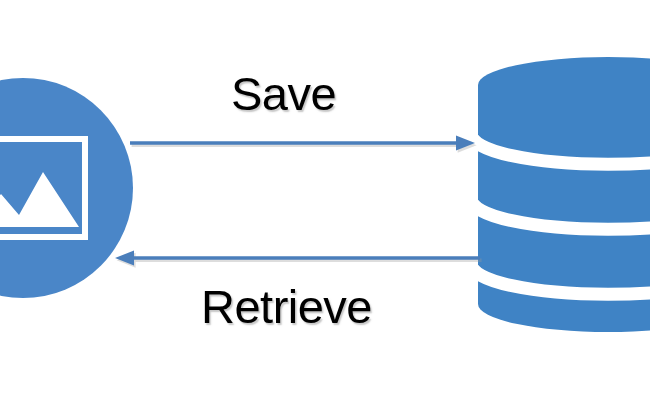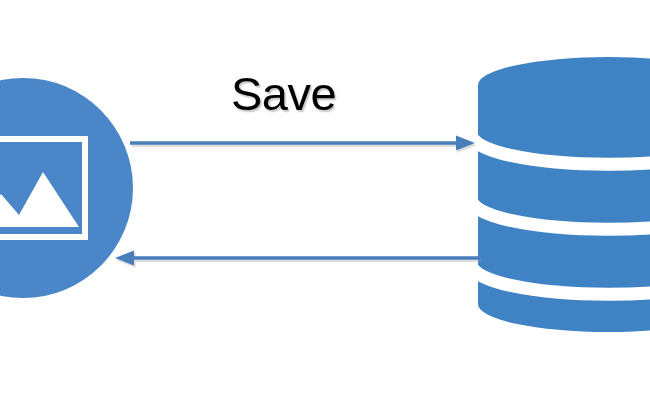--- a/index.html
+++ b/index.html
@@ -132,14 +132,15 @@
         <line x1="19" y1="13" x2="368" y2="13" stroke="#999999" stroke-width="3.4"></line>
         <path d="M 22 5.5 L 3 13 L 22 20.5 Z" fill="#999999"></path>
       </g>
       <line x1="19" y1="13" x2="368" y2="13" stroke="#4a7ebb" stroke-width="3.4"></line>
       <path d="M 22 5.5 L 3 13 L 22 20.5 Z" fill="#4a7ebb"></path>
     </svg>
   </div>
 
   <div class="label" id="label-save">Save</div>
 
+  <div class="label" id="label-retrieve">Retrieve</div>
 
 </div>
 
 </body></html>

